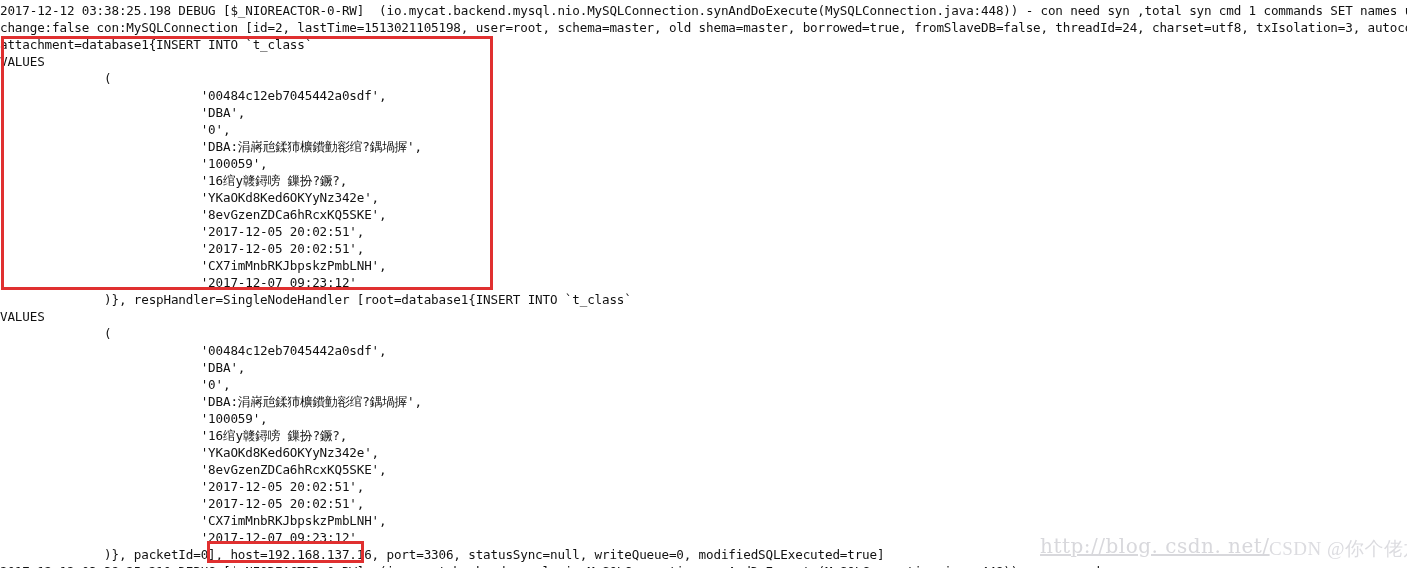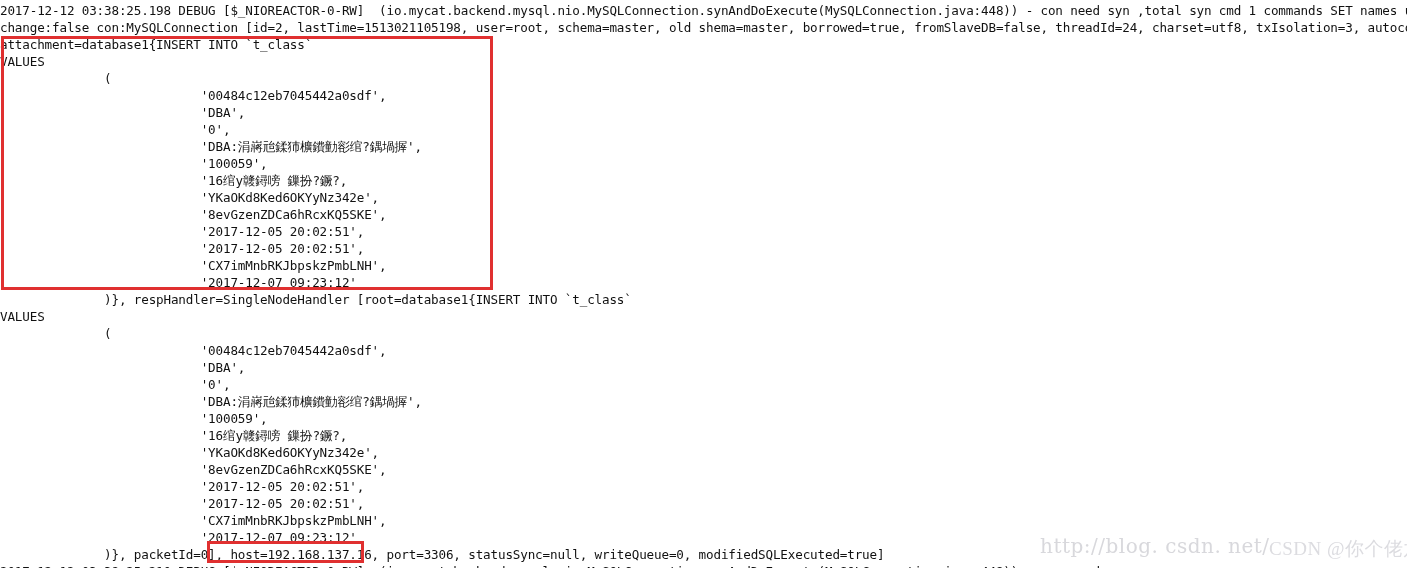--- a/index.html
+++ b/index.html
@@ -71,20 +71,21 @@
     pointer-events: none;
     user-select: none;
   }
   #watermark-url {
     left: 1040px;
     top: 534px;
     font-family: "DejaVu Serif", "Liberation Serif", serif;
     font-size: 20px;
     color: #d8d8dc;
     letter-spacing: 0.5px;
+    text-decoration: underline;
   }
   #watermark-csdn {
     left: 1233px;
     top: 536px;
     font-family: Liberation Serif, serif;
     font-size: 19px;
     color: #dcdce0;
     letter-spacing: 0.5px;
     margin-left: 36px;
   }

